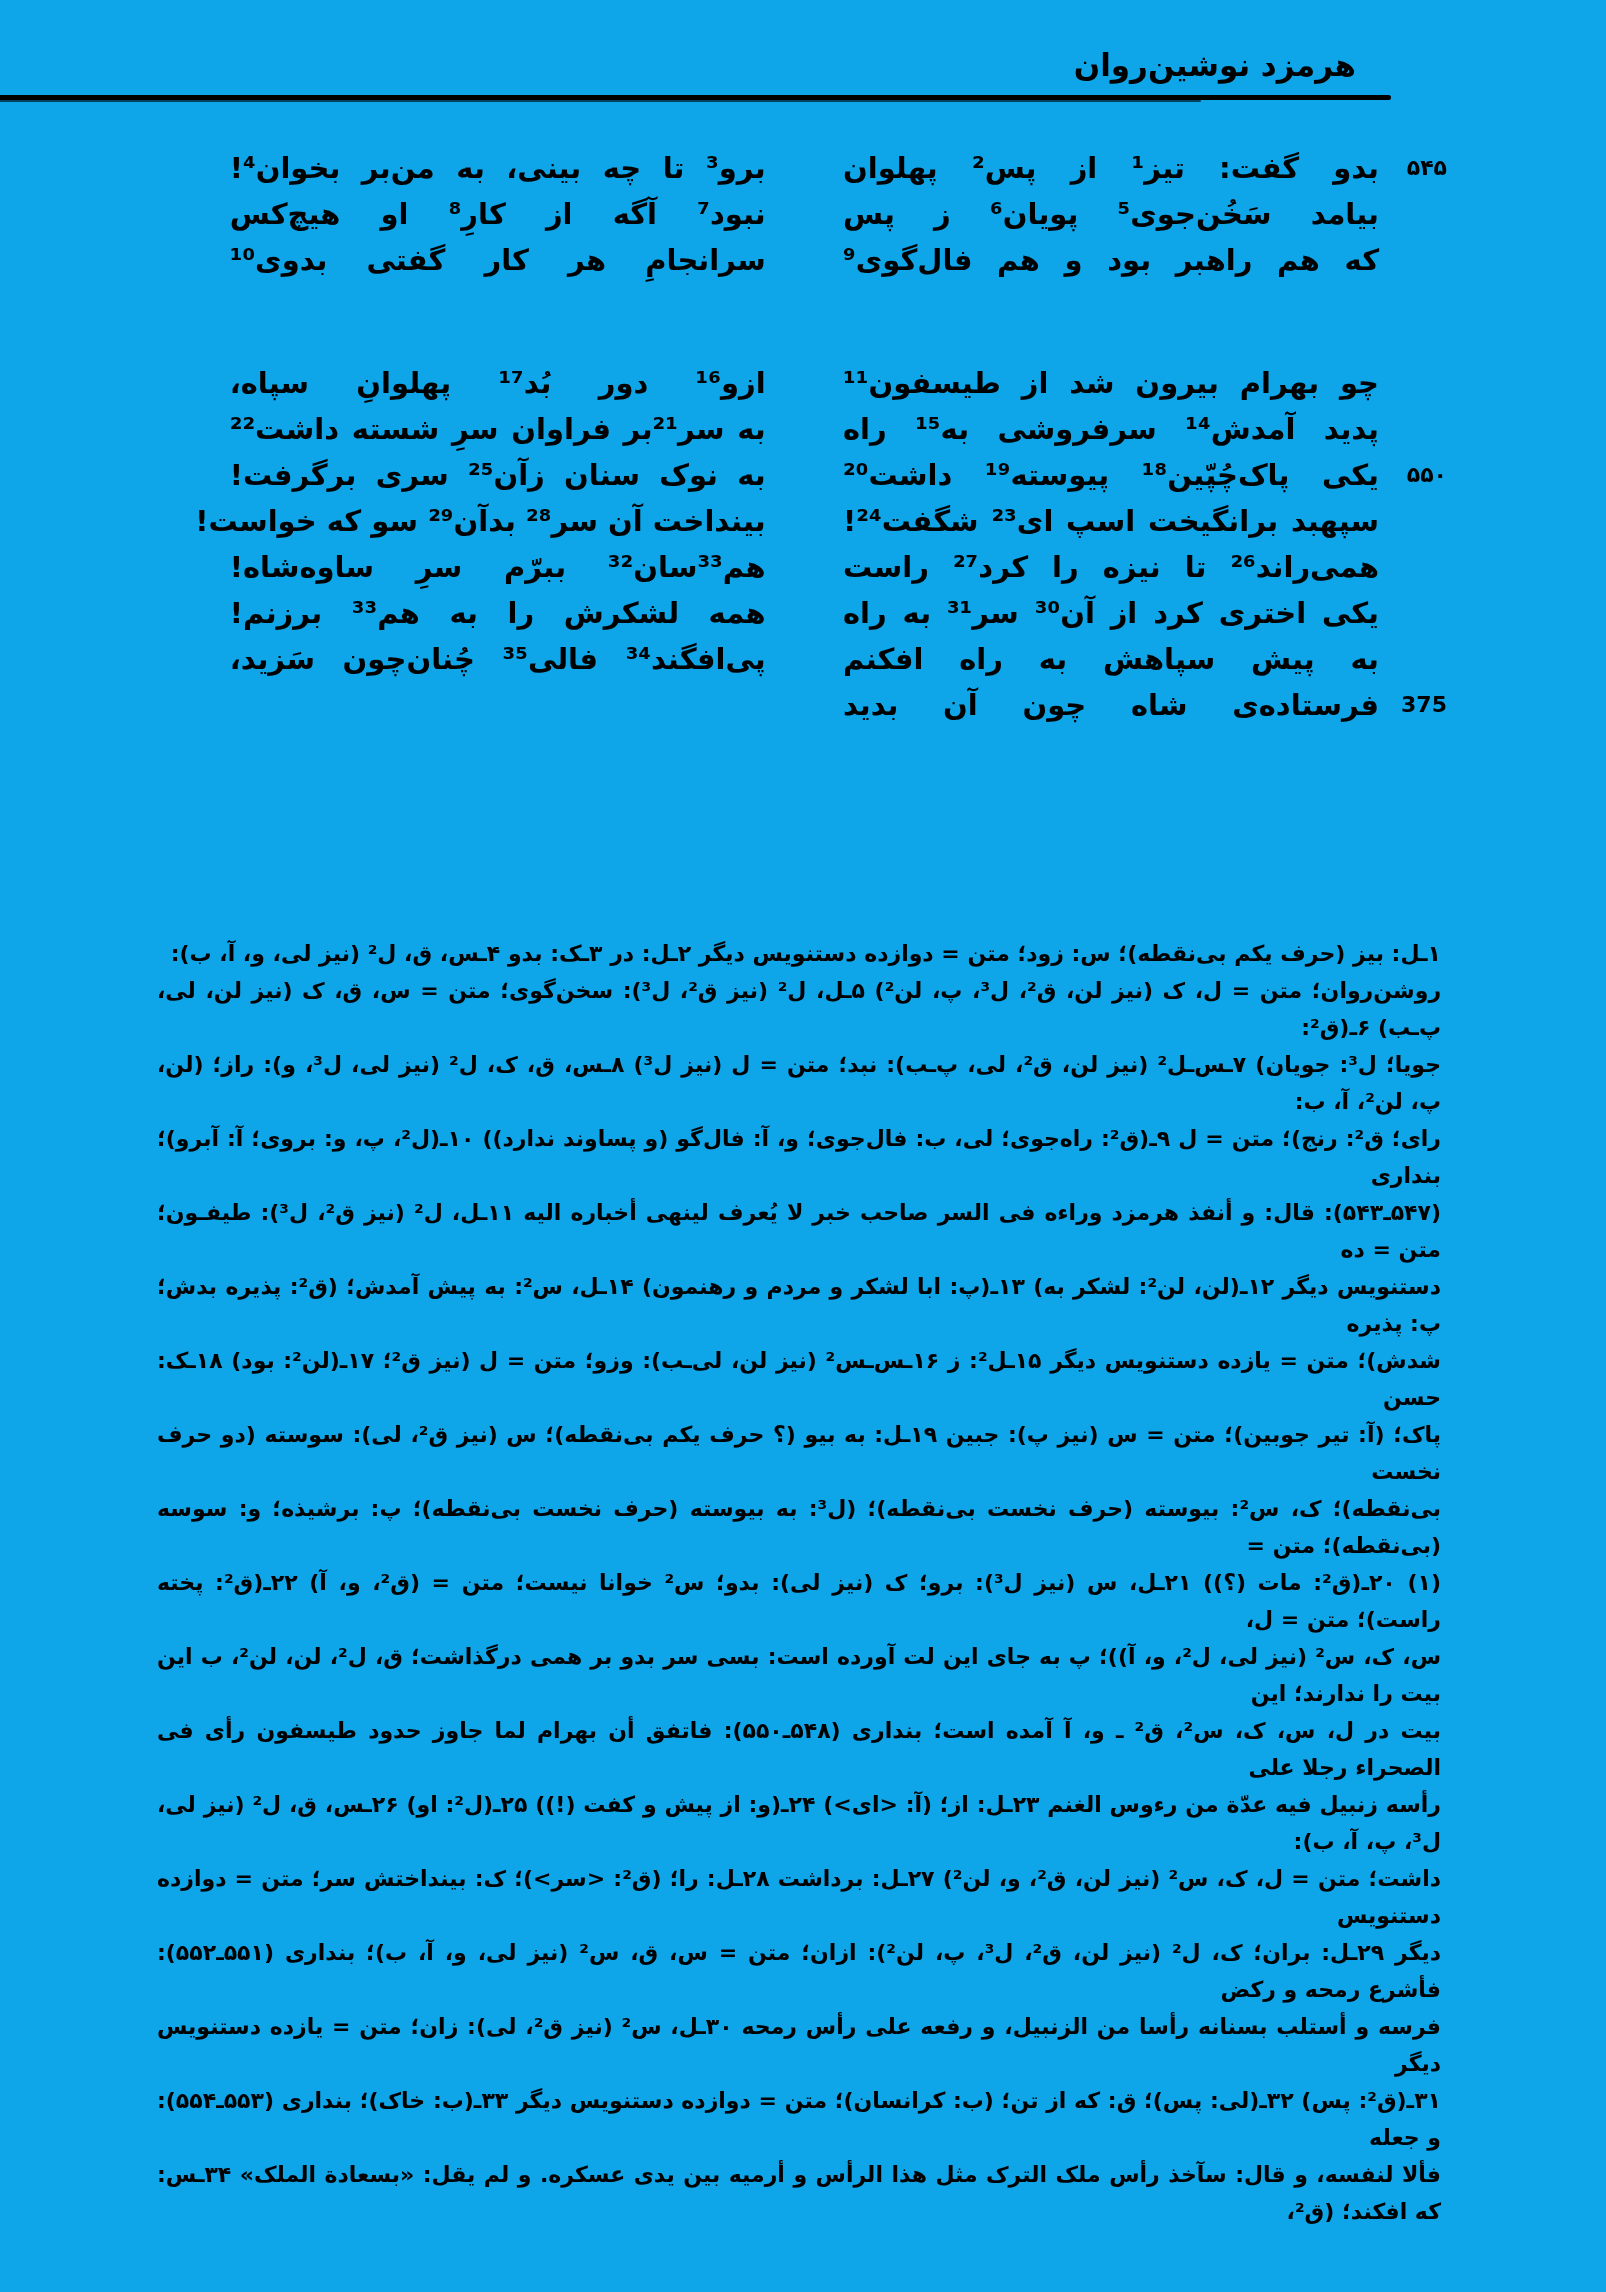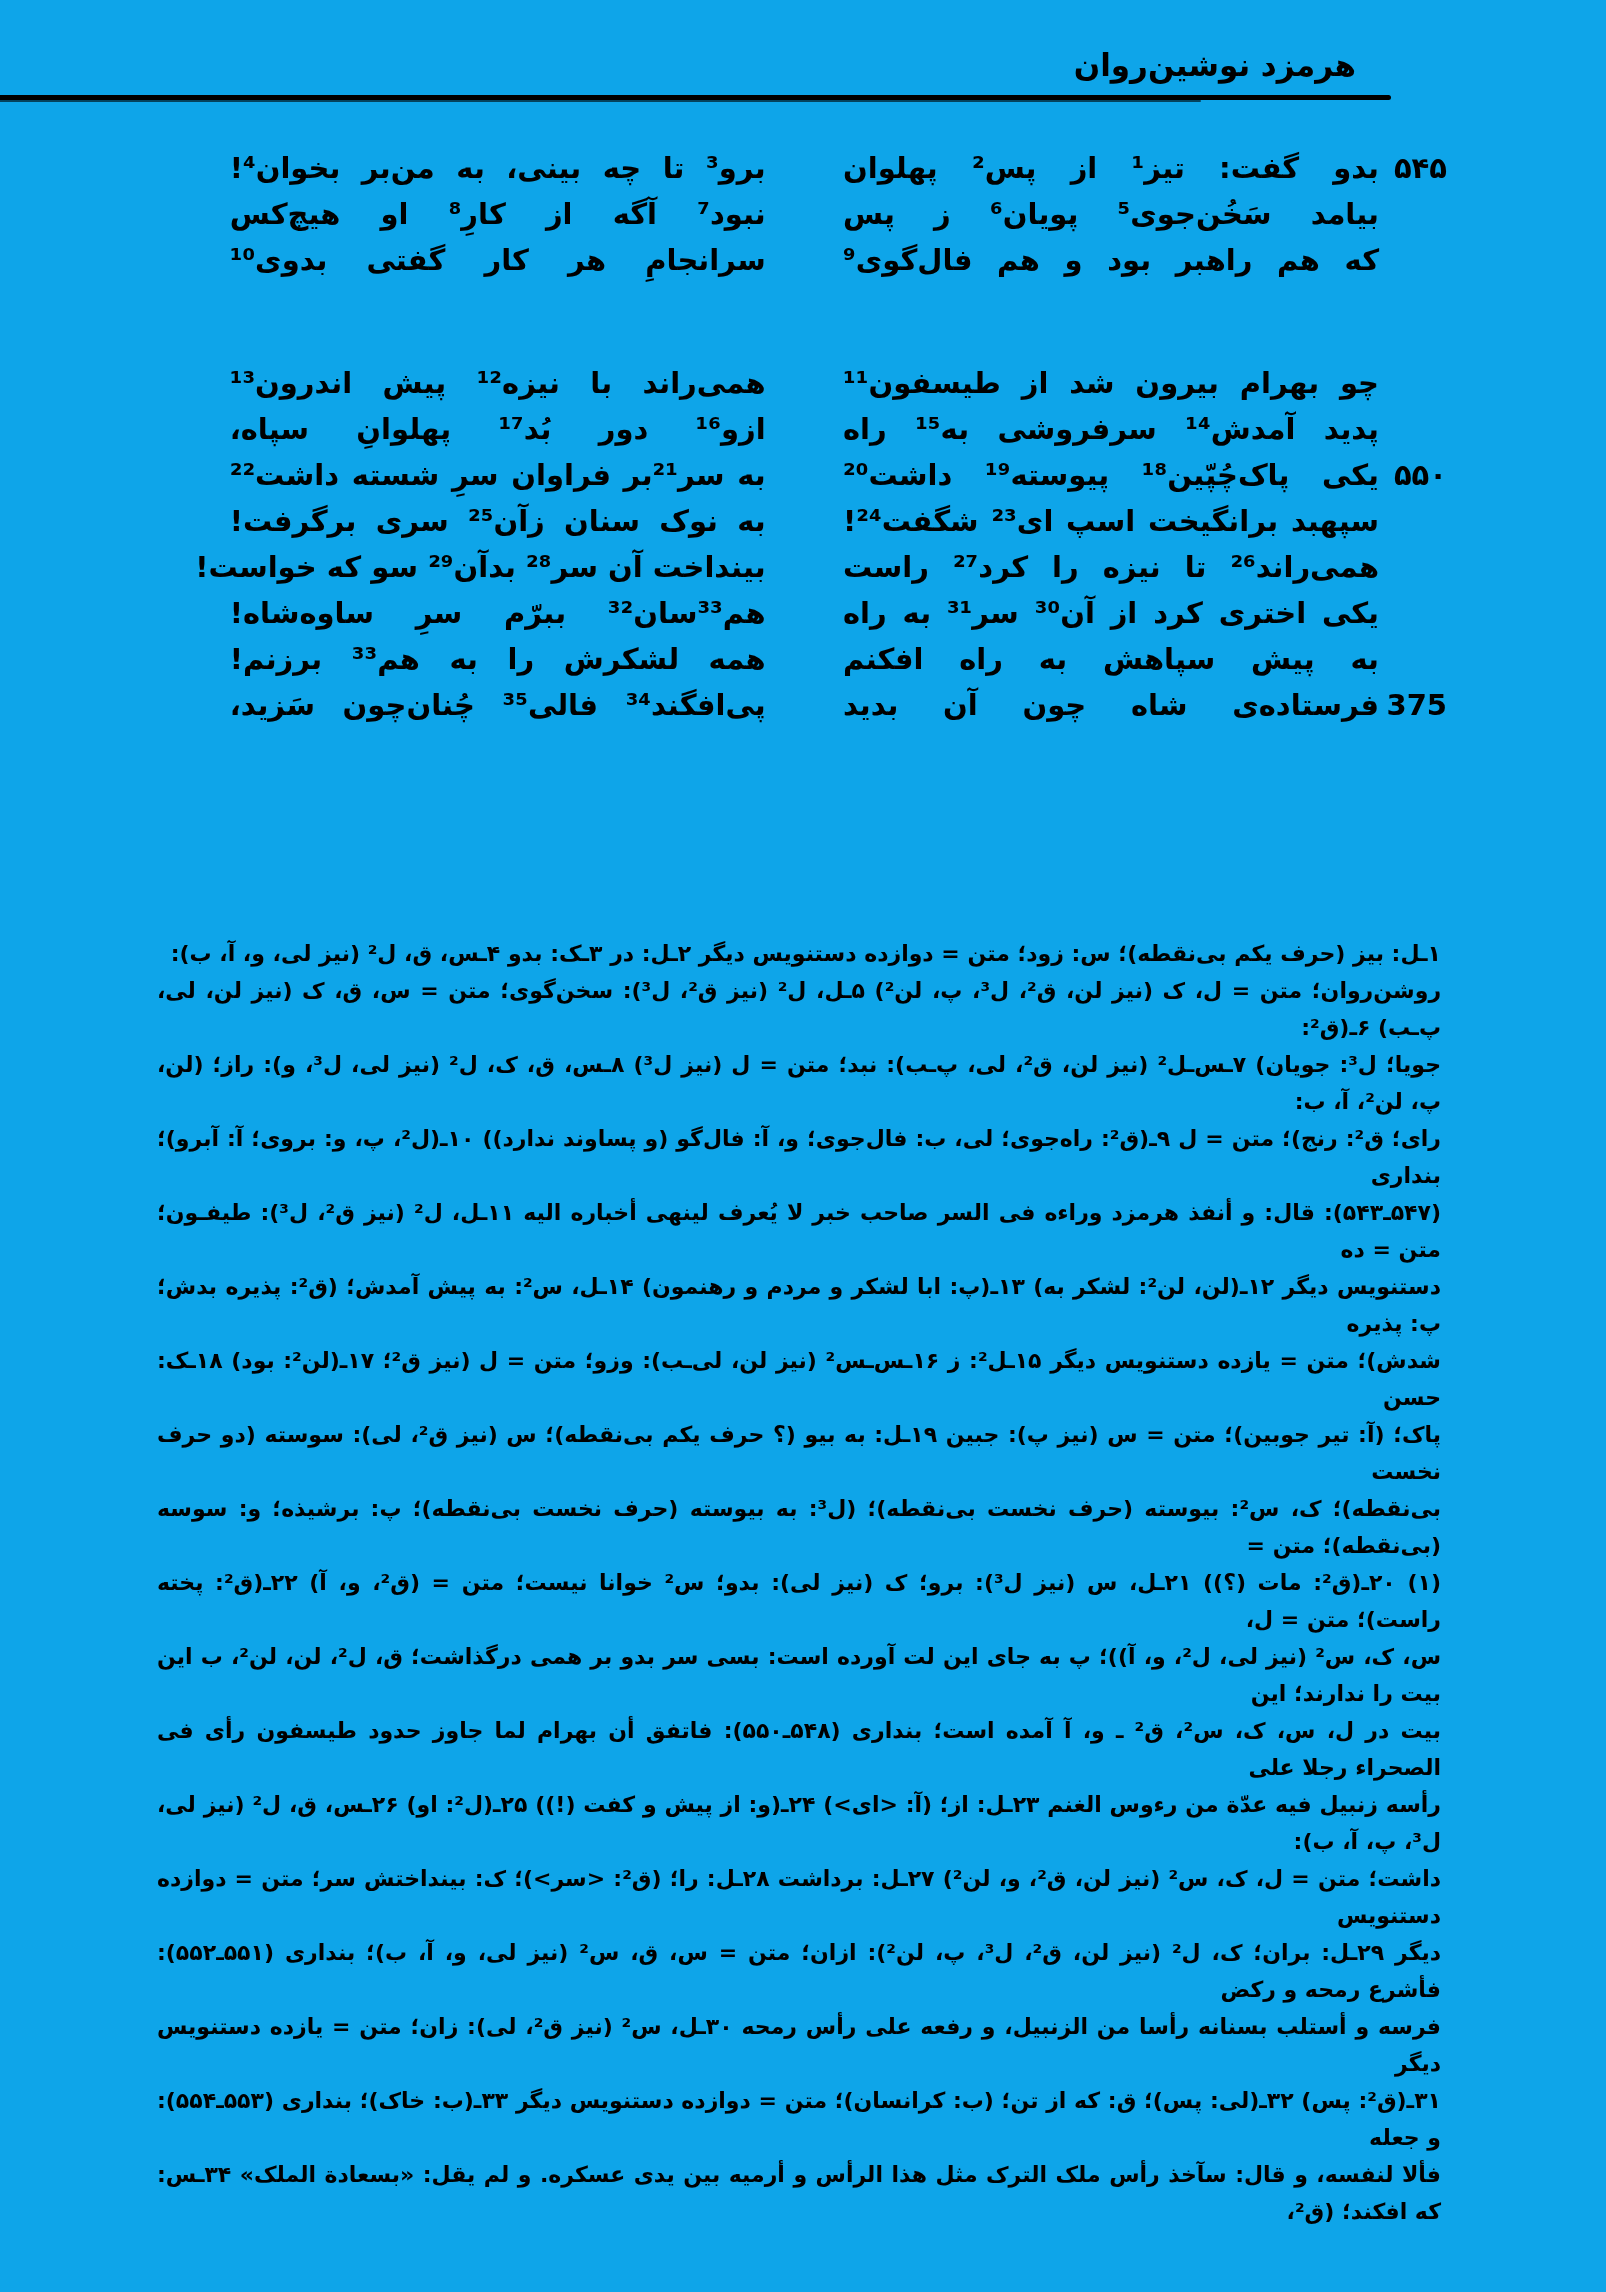--- a/index.html
+++ b/index.html
@@ -7,21 +7,21 @@
   .page { position:absolute; left:0; top:0; width:1607px; height:2292px; background:#0ea5e9; direction:rtl; }
   .running-head { position:absolute; top:46px; right:251px; font-size:31px; font-weight:bold; line-height:39px; }
   .head-rule { position:absolute; top:95px; left:0; right:216px; height:4.8px; background:#000; border-radius:0 2.9px 2.9px 0; }
   .head-rule.thin { top:100px; left:0; right:406px; height:1.9px; opacity:.6; }
   .verses { position:absolute; top:145px; right:228px; width:1159px; height:695px; }
   .col { position:absolute; top:0; width:536px; }
   .col.right { right:0; }
   .col.left { left:9.7px; }
   .line { position:relative; height:46px; line-height:46px; font-size:29px; font-weight:bold; white-space:nowrap; text-align:justify; text-align-last:justify; }
   .gap { height:77px; }
-  .vnum { position:absolute; right:-68px; top:0; font-size:29px; font-weight:bold; }
+  .vnum { position:absolute; right:-68px; top:0; font-size:22px; font-weight:bold; }
   .notes { position:absolute; top:935px; right:166px; width:1284px; font-size:22px; font-weight:bold; line-height:37px; text-align:justify; text-align-last:right; }
   .folio { position:absolute; top:2120px; left:0; width:1607px; text-align:center; font-size:33px; font-weight:bold; direction:rtl; }
 </style>
 </head>
 <body>
 
 <div class="page">
   <div class="running-head">هرمزد نوشین‌روان</div>
   <div class="head-rule"></div>
   <div class="head-rule thin"></div>
@@ -40,21 +40,20 @@
       <div class="line"><span>یکی اختری کرد از آن³⁰ سر³¹ به راه</span></div>
       <div class="line"><span>به پیش سپاهش به راه افکنم</span></div>
       <div class="line"><span class="vnum">375</span><span>فرستاده‌ی شاه چون آن بدید</span></div>
     </div>
 
     <div class="col left">
       <div class="line">برو³ تا چه بینی، به من‌بر بخوان⁴!</div>
       <div class="line">نبود⁷ آگه از کارِ⁸ او هیچ‌کس</div>
       <div class="line">سرانجامِ هر کار گفتی بدوی¹⁰</div>
       <div class="gap"></div>
-      <div class="line">همی‌راند با نیزه¹² پیش اندرون¹³</div>
       <div class="line">ازو¹⁶ دور بُد¹⁷ پهلوانِ سپاه،</div>
       <div class="line">به سر²¹بر فراوان سرِ شسته داشت²²</div>
       <div class="line">به نوک سنان زآن²⁵ سری برگرفت!</div>
       <div class="line">بینداخت آن سر²⁸ بدآن²⁹ سو که خواست!</div>
       <div class="line">هم³³‌سان³² ببرّم سرِ ساوه‌شاه!</div>
       <div class="line">همه لشکرش را به هم³³ برزنم!</div>
       <div class="line">پی‌افگند³⁴ فالی³⁵ چُنان‌چون سَزید،</div>
     </div>
   </div>
 

